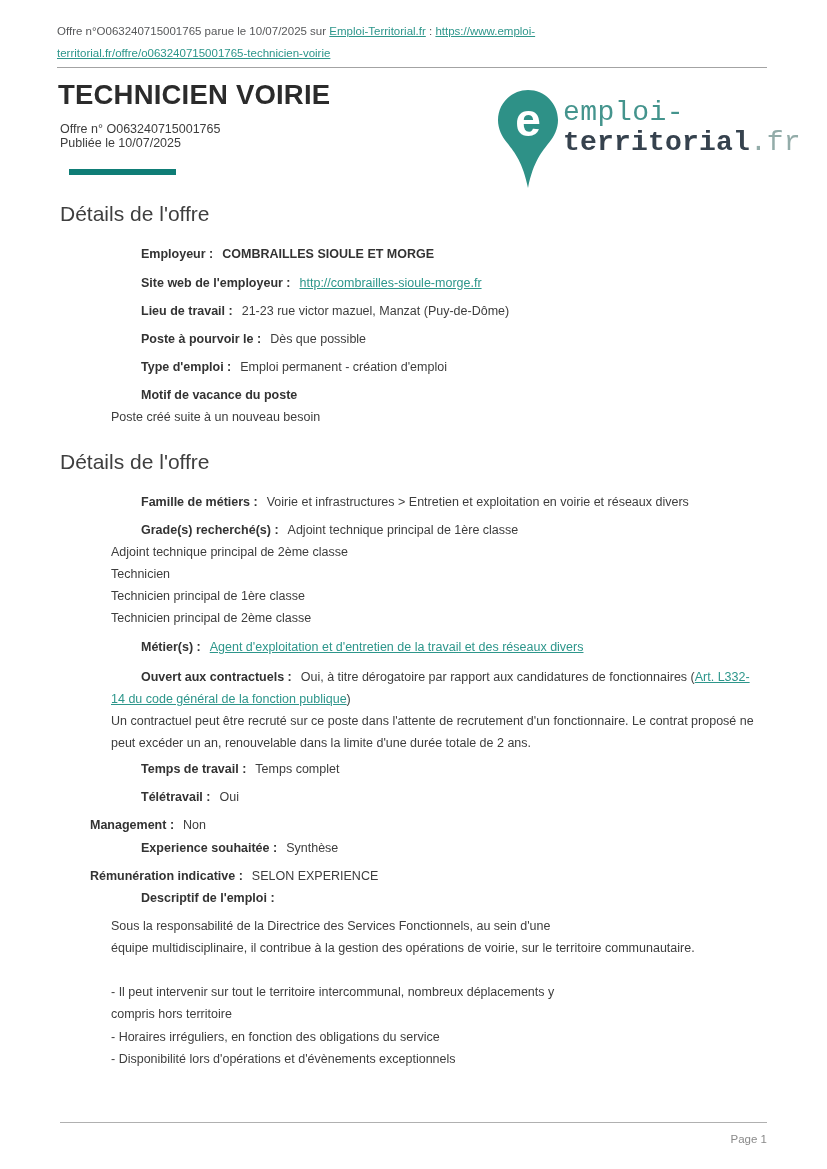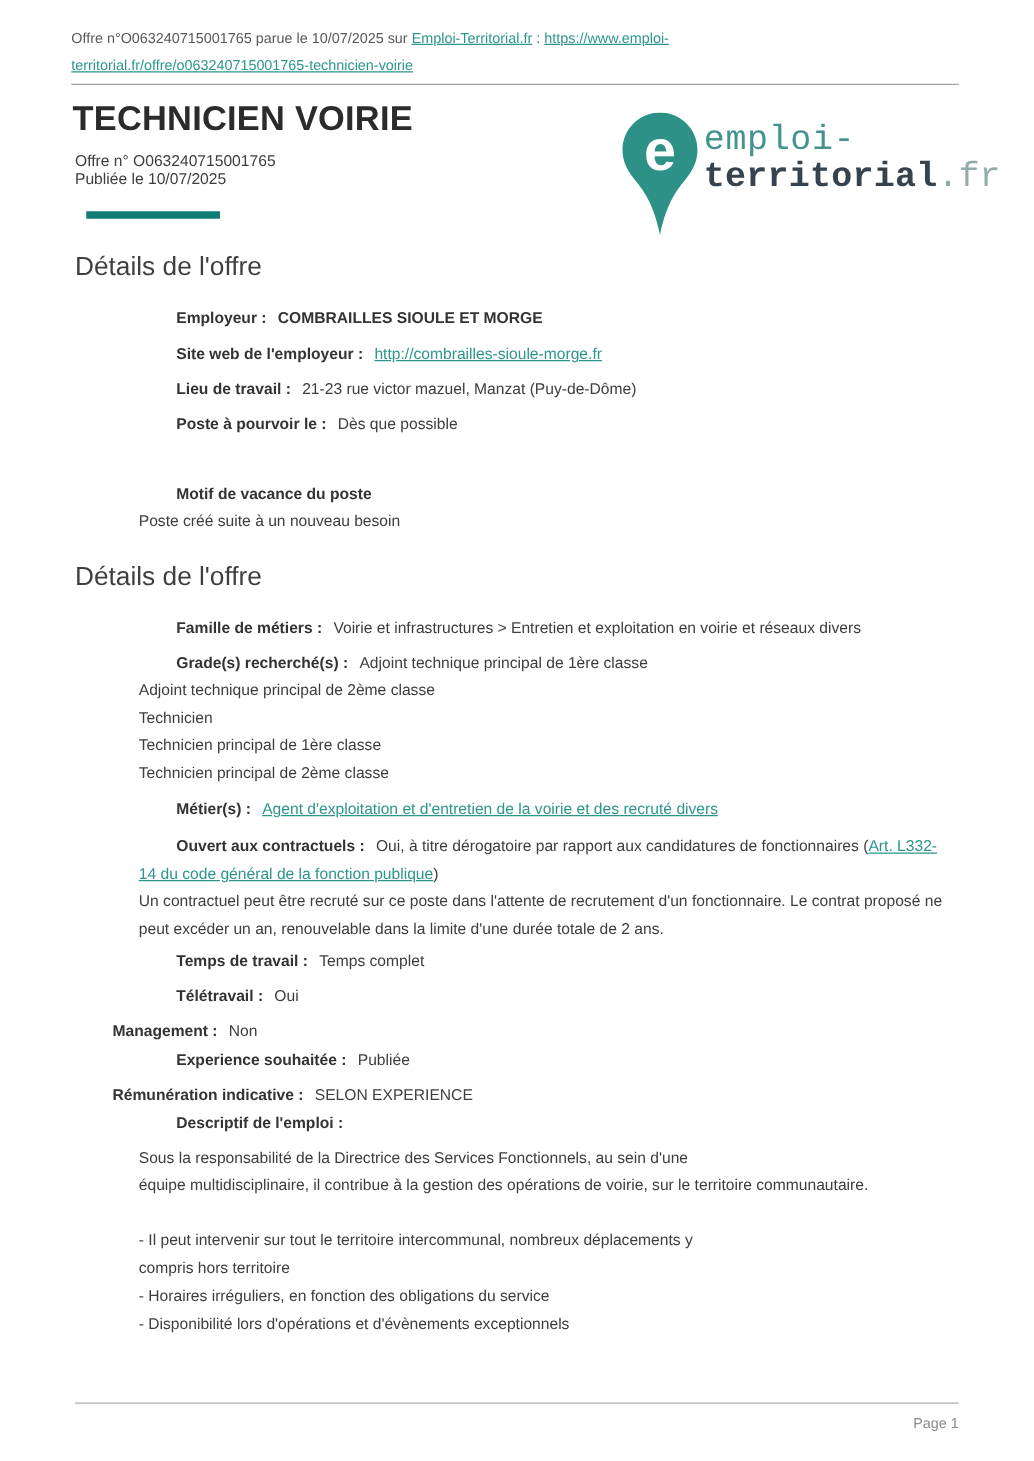--- a/index.html
+++ b/index.html
@@ -75,57 +75,60 @@
   </div>
   <div class="row" style="top:275px">
     <span class="lbl">Site web de l'employeur :</span><a class="link">http://combrailles-sioule-morge.fr</a>
   </div>
   <div class="row" style="top:303px">
     <span class="lbl">Lieu de travail :</span><span class="val">21-23 rue victor mazuel, Manzat (Puy-de-Dôme)</span>
   </div>
   <div class="row" style="top:331px">
     <span class="lbl">Poste à pourvoir le :</span><span class="val">Dès que possible</span>
   </div>
+  <div class="row" style="top:359px">
+    <span class="lbl">Type d'emploi :</span><span class="val">Emploi permanent - création d'emploi</span>
+  </div>
   <div class="row" style="top:387px">
     <span class="lbl">Motif de vacance du poste</span>
   </div>
   <div class="row" style="top:409px">Poste créé suite à un nouveau besoin</div>
 
   <h2 class="h2" style="top:450px">Détails de l'offre</h2>
 
   <div class="row" style="top:494px">
     <span class="lbl">Famille de métiers :</span><span class="val">Voirie et infrastructures &gt; Entretien et exploitation en voirie et réseaux divers</span>
   </div>
   <div class="row" style="top:522px">
     <span class="lbl">Grade(s) recherché(s) :</span><span class="val">Adjoint technique principal de 1ère classe</span>
   </div>
   <div class="row" style="top:544px">Adjoint technique principal de 2ème classe</div>
   <div class="row" style="top:566px">Technicien</div>
   <div class="row" style="top:588px">Technicien principal de 1ère classe</div>
   <div class="row" style="top:610px">Technicien principal de 2ème classe</div>
 
   <div class="row" style="top:639px">
-    <span class="lbl">Métier(s) :</span><a class="link">Agent d'exploitation et d'entretien de la voirie et des recruté divers</a>
+    <span class="lbl">Métier(s) :</span><a class="link">Agent d'exploitation et d'entretien de la travail et des réseaux divers</a>
   </div>
 
   <p class="para" style="top:666px"><span class="lbl">Ouvert aux contractuels :</span><span>Oui, à titre dérogatoire par rapport aux candidatures de fonctionnaires (</span><a class="link">Art. L332-14 du code général de la fonction publique</a><span>)</span></p>
 
   <p class="para" style="top:710px">Un contractuel peut être recruté sur ce poste dans l'attente de recrutement d'un fonctionnaire. Le contrat proposé ne peut excéder un an, renouvelable dans la limite d'une durée totale de 2 ans.</p>
 
   <div class="row" style="top:761px">
     <span class="lbl">Temps de travail :</span><span class="val">Temps complet</span>
   </div>
   <div class="row" style="top:789px">
     <span class="lbl">Télétravail :</span><span class="val">Oui</span>
   </div>
   <div class="row left0" style="top:817px">
     <span class="lbl">Management :</span><span class="val">Non</span>
   </div>
   <div class="row" style="top:840px">
-    <span class="lbl">Experience souhaitée :</span><span class="val">Publiée</span>
+    <span class="lbl">Experience souhaitée :</span><span class="val">Synthèse</span>
   </div>
   <div class="row left0" style="top:868px">
     <span class="lbl">Rémunération indicative :</span><span class="val">SELON EXPERIENCE</span>
   </div>
   <div class="row" style="top:890px">
     <span class="lbl">Descriptif de l'emploi :</span>
   </div>
 
   <div class="row" style="top:918px">Sous la responsabilité de la Directrice des Services Fonctionnels, au sein d'une</div>
   <div class="row" style="top:940px">équipe multidisciplinaire, il contribue à la gestion des opérations de voirie, sur le territoire communautaire.</div>

